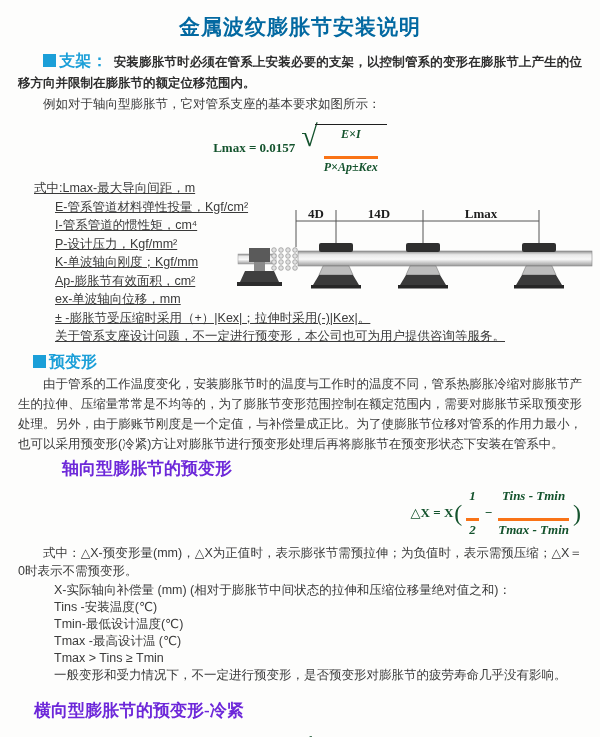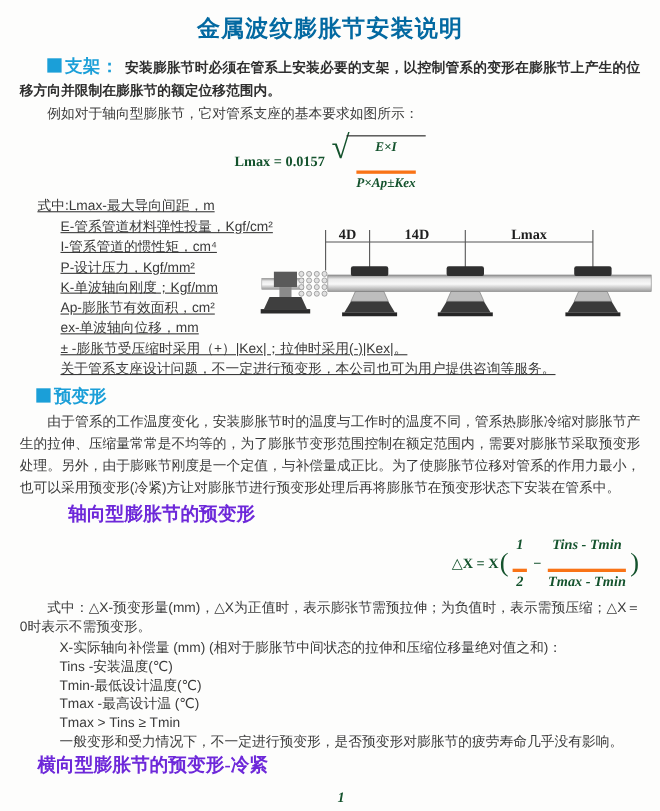--- a/index.html
+++ b/index.html
@@ -39,21 +39,21 @@
   .defs-row{position:relative;margin-top:3px;}
   .defs{font-size:12.5px;line-height:18.5px;margin-left:16px;}
   .defs .item{white-space:nowrap;text-decoration:underline;}
   .defs .item.sub{padding-left:21px;}
   .diagram{position:absolute;top:26px;right:-12px;width:358px;height:95px;}
   .dim-label{font-family:"Liberation Serif","DejaVu Serif",serif;font-weight:bold;font-size:13px;fill:#1e1e1e;}
   
   .sec2-heading{margin:6px 0 2px 15px;line-height:20px;}
   .sub-heading{color:#6d28d9;font-size:17px;font-weight:bold;line-height:22px;margin:4px 0 2px 0;}
   .sub-heading.axial{margin-left:44px;margin-top:4px;}
-  .sub-heading.lateral{margin-left:16px;margin-top:2px;font-family:Liberation Serif, serif;}
+  .sub-heading.lateral{margin-left:16px;margin-top:16px;font-family:Liberation Serif, serif;}
   .predeform-body{line-height:20px;}
   .notes{font-size:12.5px;line-height:17px;margin-left:0;}
   .notes .note0{text-align:justify;text-indent:2em;line-height:18px;margin-bottom:2px;}
   .notes .nline{margin-left:36px;white-space:nowrap;}
   .f2{margin:8px 0 6px 0;justify-content:flex-end;}
   .f3{margin:10px 0 8px 0;}
   .lateral-note{margin-top:4px;}
 </style>
 </head>
 <body>

